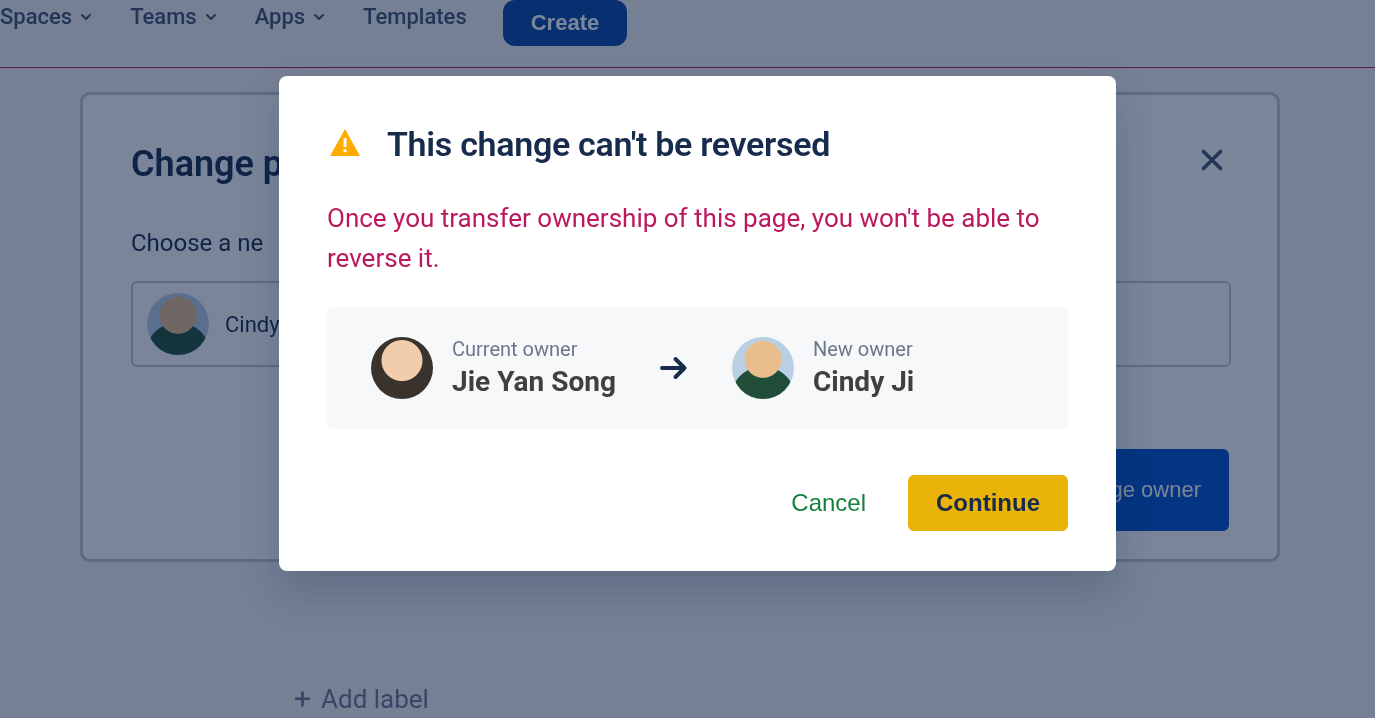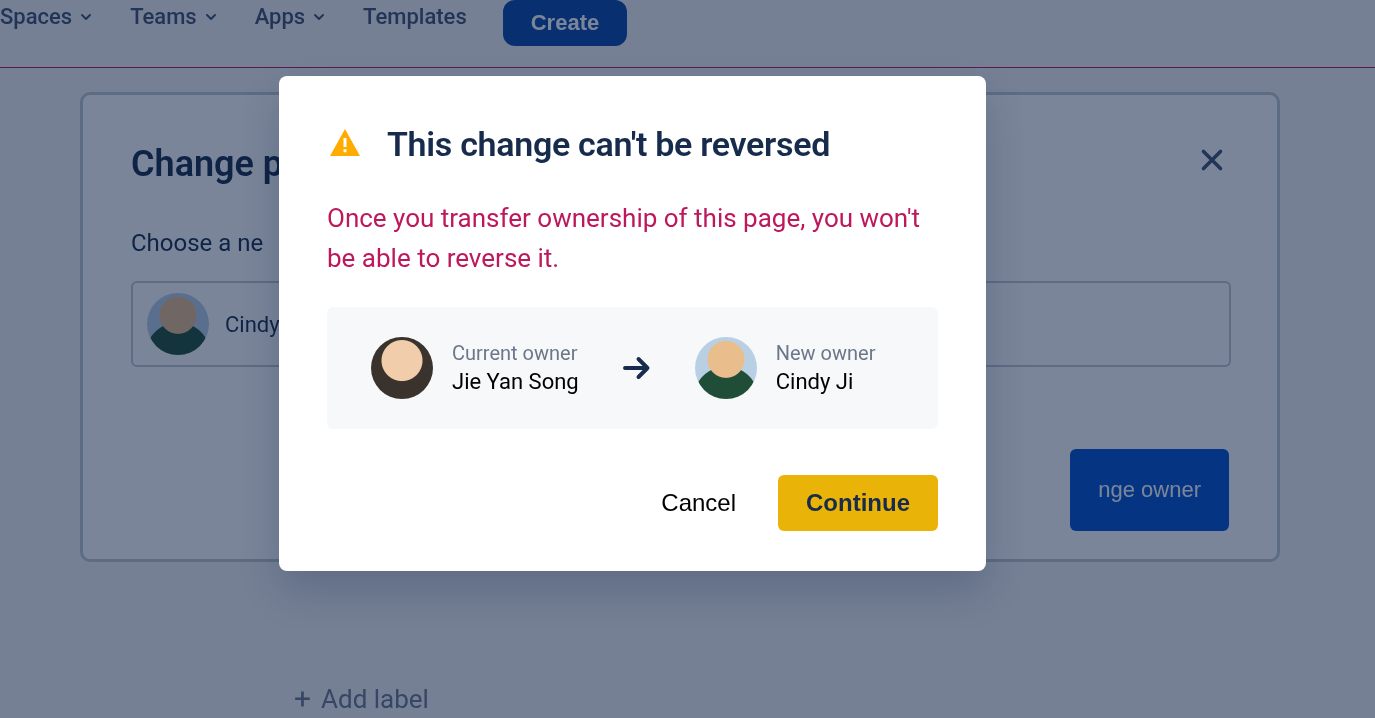--- a/index.html
+++ b/index.html
@@ -112,21 +112,21 @@
     position: absolute;
     inset: 0;
     background: rgba(9, 30, 66, 0.54);
   }
 
   
   .modal {
     position: absolute;
     left: 279px;
     top: 76px;
-    width: 707px;
+    width: 837px;
     background: #fff;
     border-radius: 8px;
     padding: 48px 48px 40px 48px;
     box-shadow: 0 20px 40px rgba(9,30,66,0.2);
   }
   .modal-head {
     display: flex;
     align-items: center;
     gap: 24px;
     margin-bottom: 34px;
@@ -170,35 +170,35 @@
                       linear-gradient(#3a332d,#3a332d);
     background-color: #3a332d;
   }
   .avatar.a2 {
     background-image: radial-gradient(circle at 50% 36%, #e9bd8c 0 18px, transparent 19px),
                       radial-gradient(circle at 50% 100%, #1f4d37 0 32px, transparent 33px);
     background-color: #b9cfe4;
   }
   .owner-meta { display: flex; flex-direction: column; gap: 4px; }
   .owner-label { font-size: 20px; color: #6b778c; }
-  .owner-name { font-size: 22px; font-weight: 400; color: #000000; }
+  .owner-name { font-size: 28px; font-weight: 700; color: #404040; }
   .arrow { color: #172b4d; }
 
   .modal-actions {
     display: flex;
     justify-content: flex-end;
     align-items: center;
     gap: 28px;
   }
   .btn-cancel {
     background: transparent;
     border: none;
     font-size: 24px;
     font-weight: 500;
-    color: #000000;
+    color: #15803d;
     padding: 12px 14px;
     cursor: pointer;
     border-radius: 6px;
   }
   .btn-continue {
     background: #eab308;
     border: none;
     font-size: 24px;
     font-weight: 600;
     color: #172b4d;

